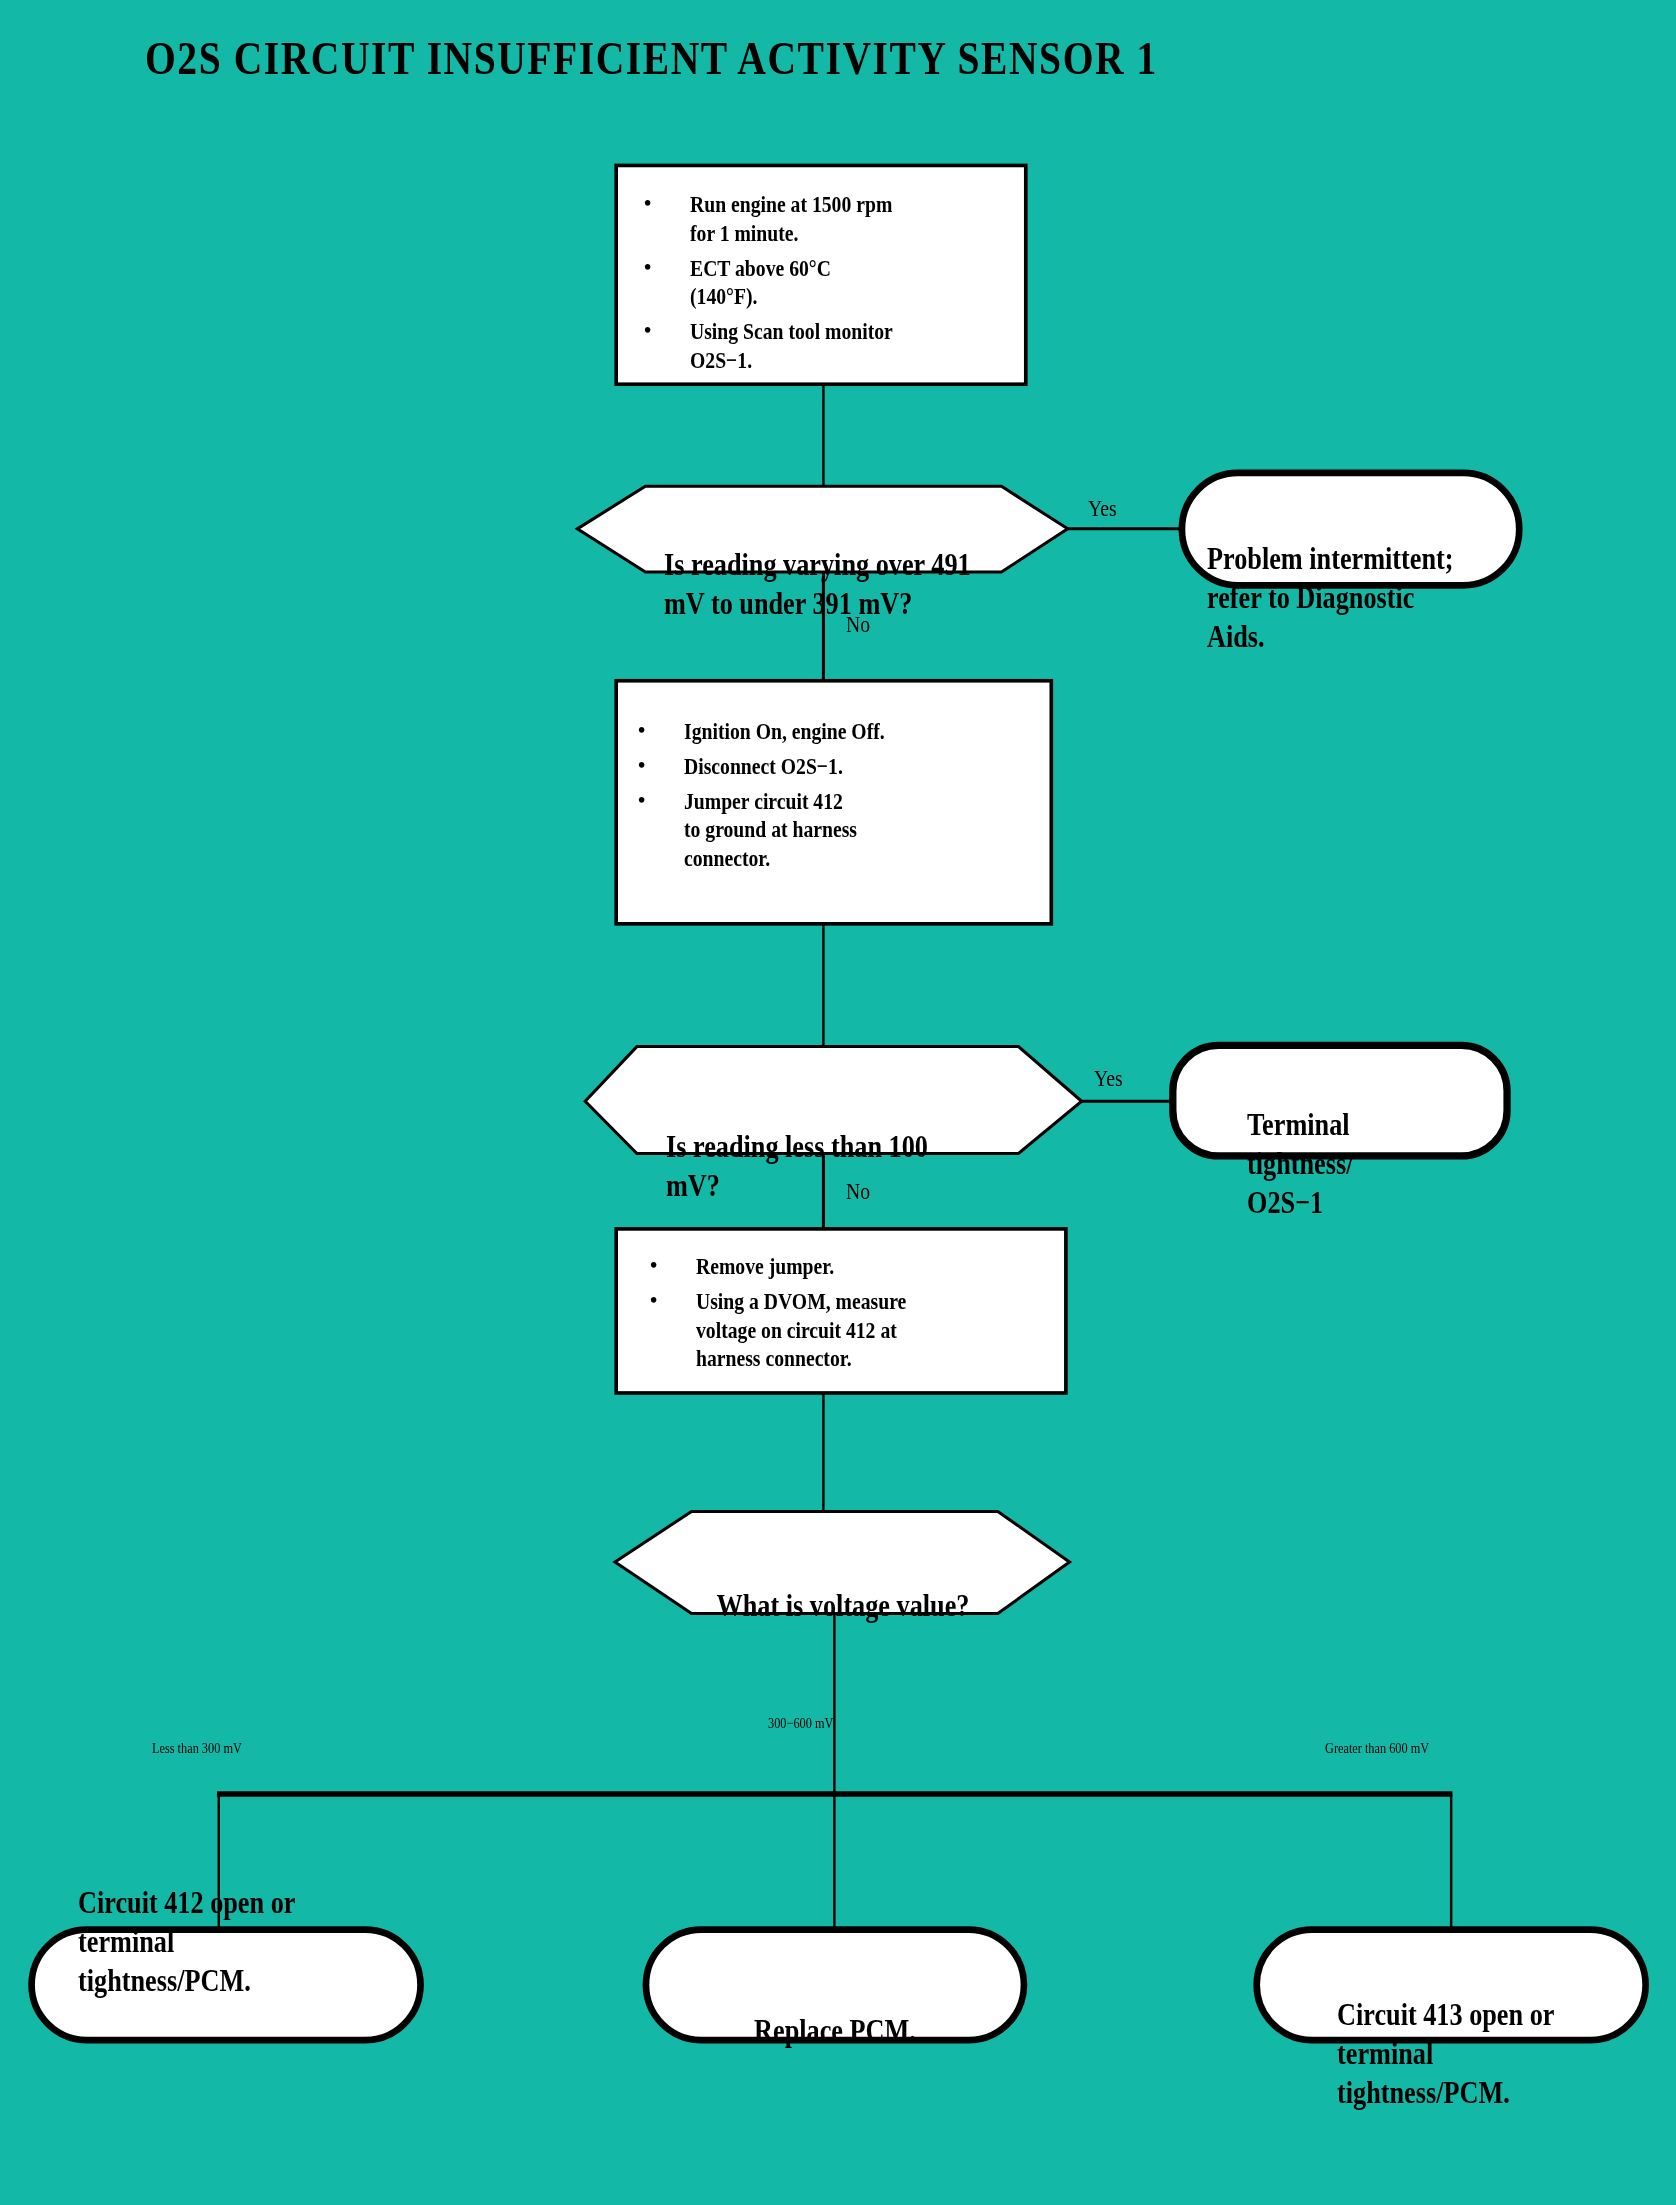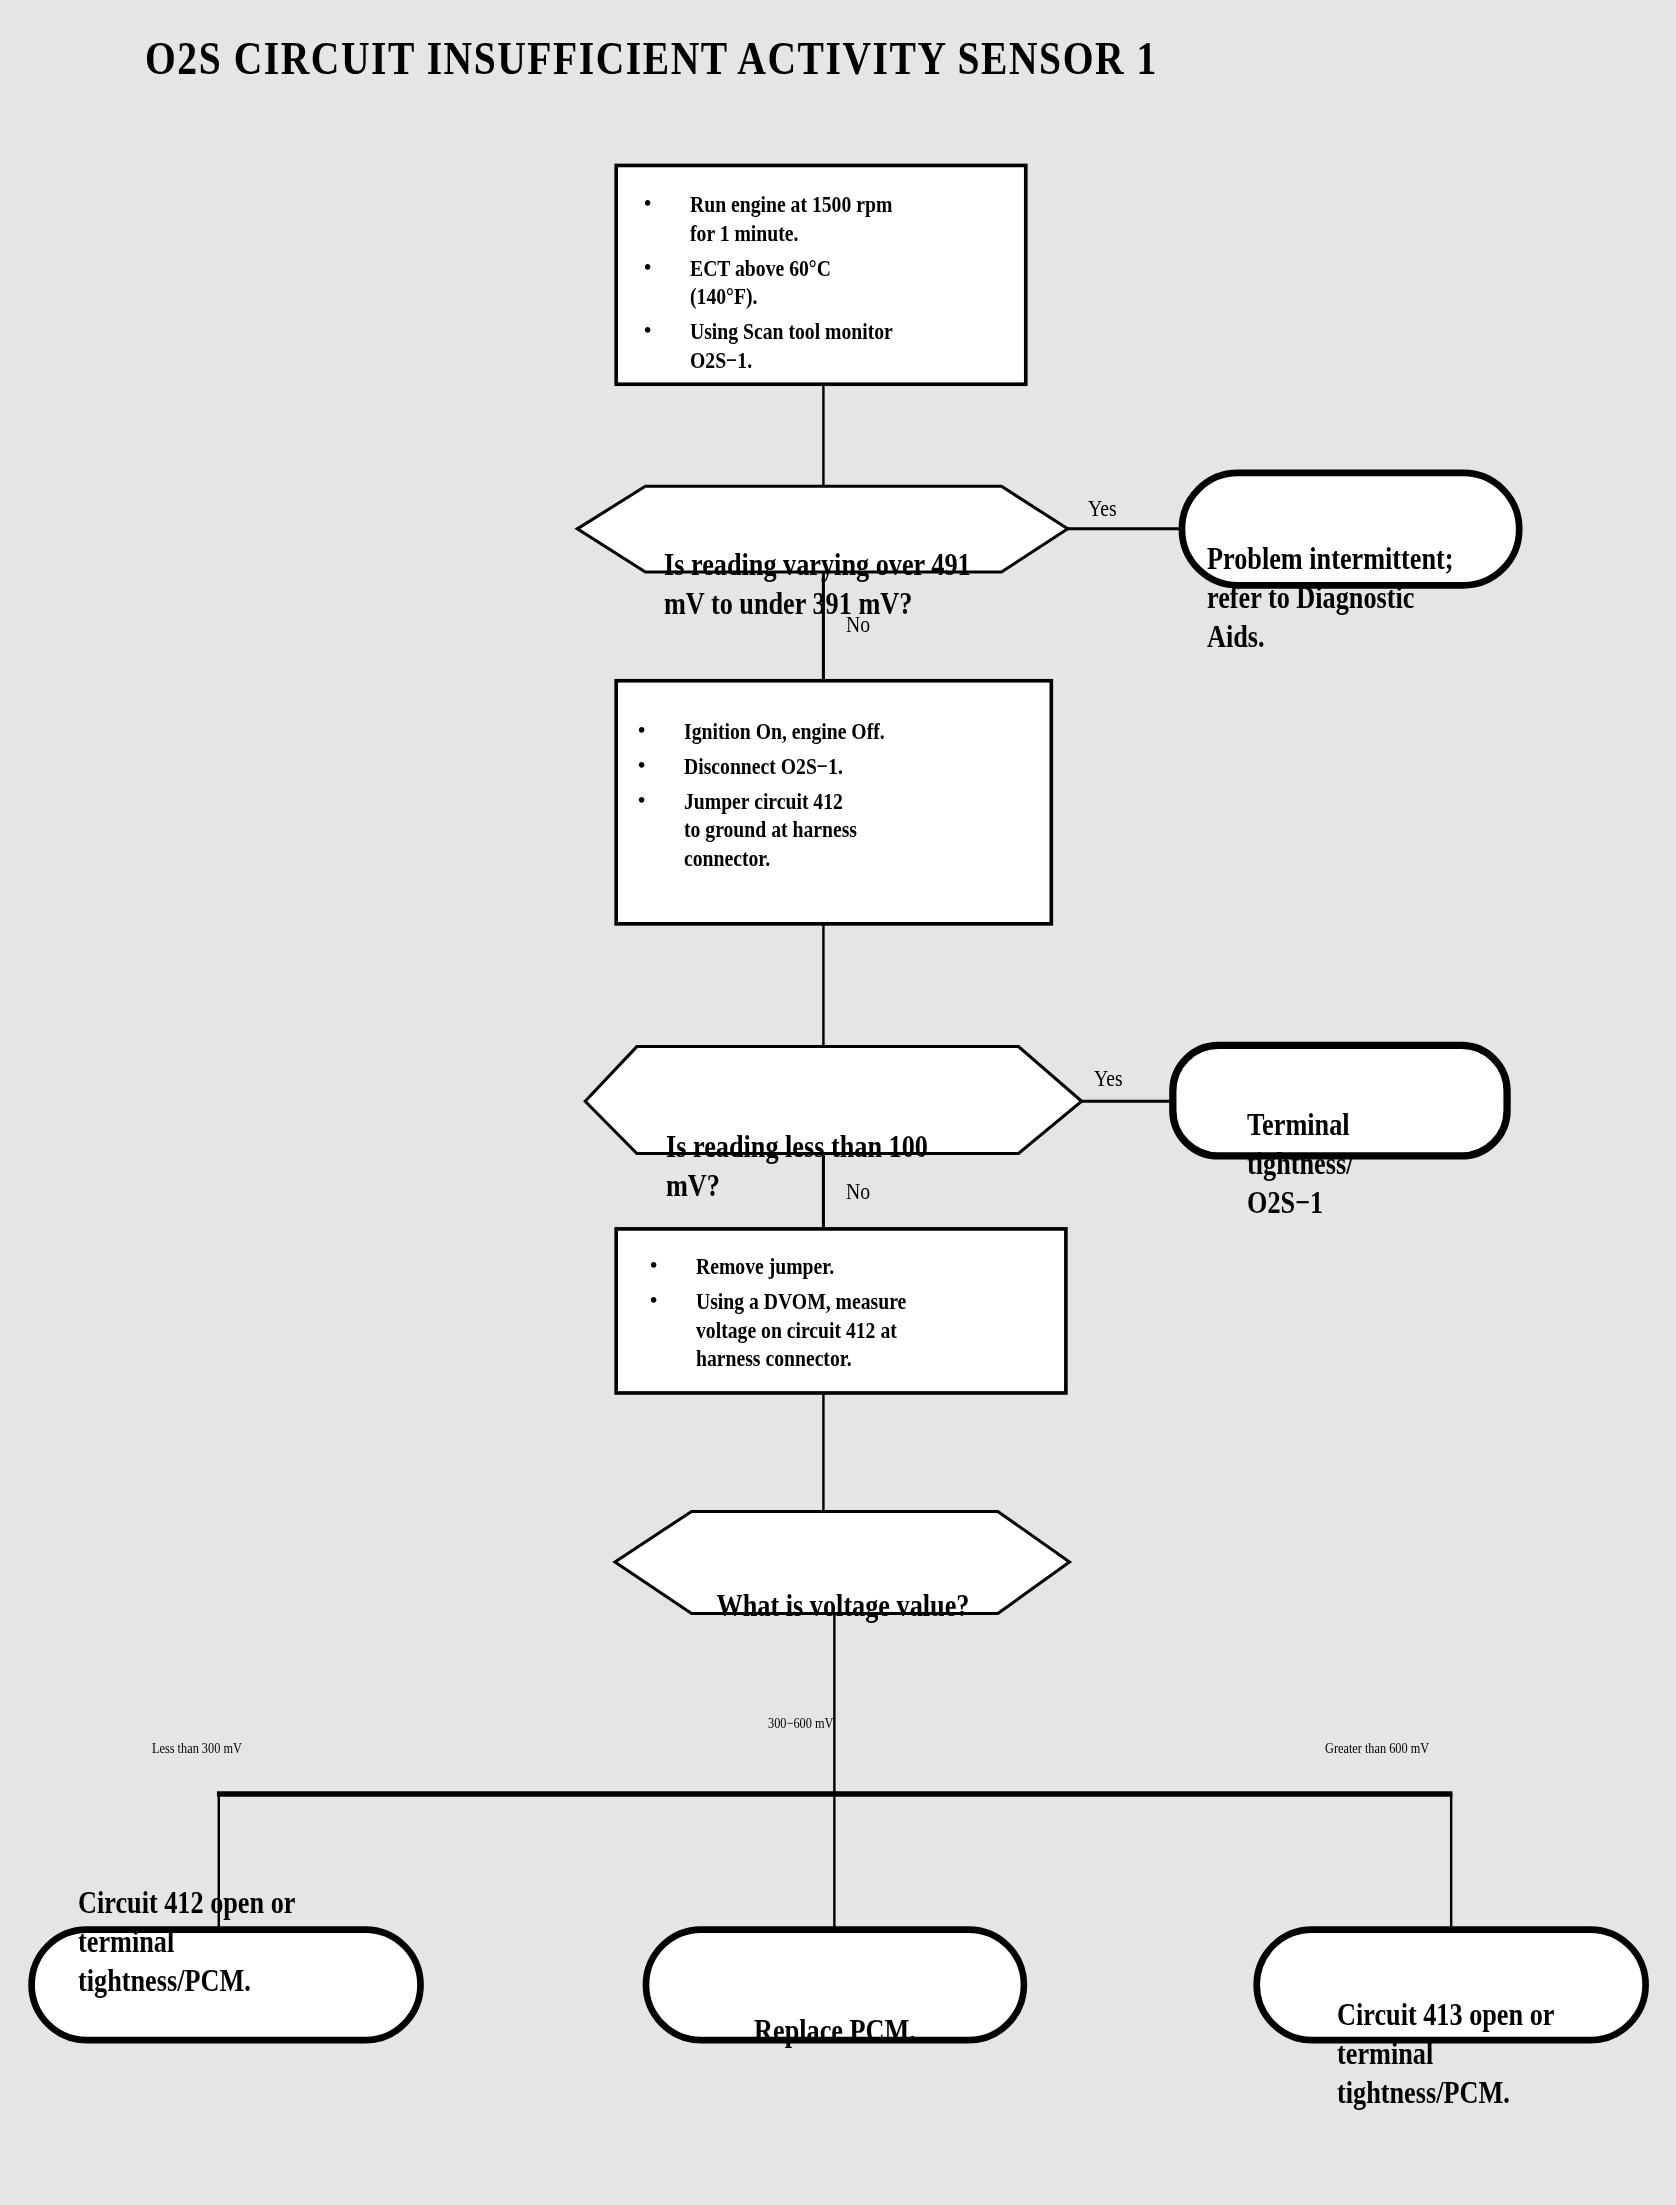--- a/index.html
+++ b/index.html
@@ -4,21 +4,21 @@
 <style>
   html, body {
     margin: 0;
     padding: 0;
     background: #ffffff;
   }
   #page {
     position: relative;
     width: 1676px;
     height: 2205px;
-    background: #e5e5e5;
+    background: #14b8a6;
     overflow: hidden;
     font-family: "Liberation Serif", "DejaVu Serif", serif;
   }
   #lines {
     position: absolute;
     left: 0;
     top: 0;
     width: 1676px;
     height: 2205px;
     pointer-events: none;

